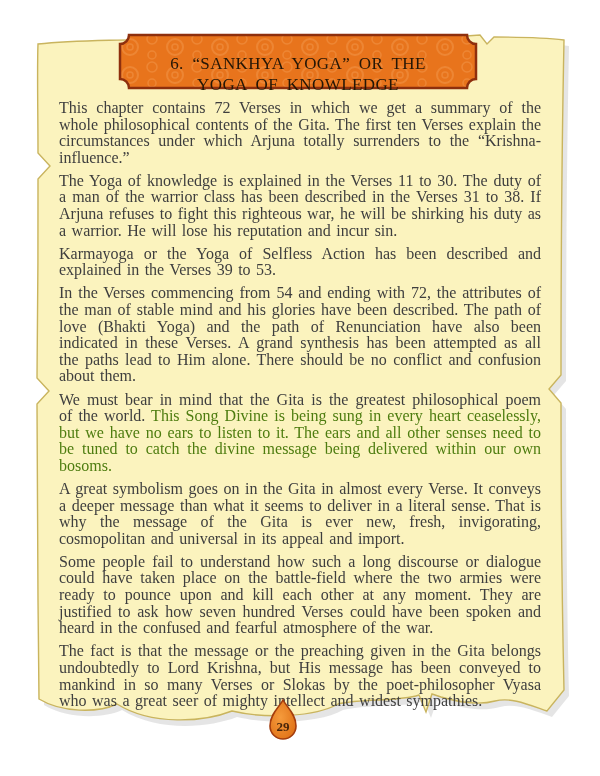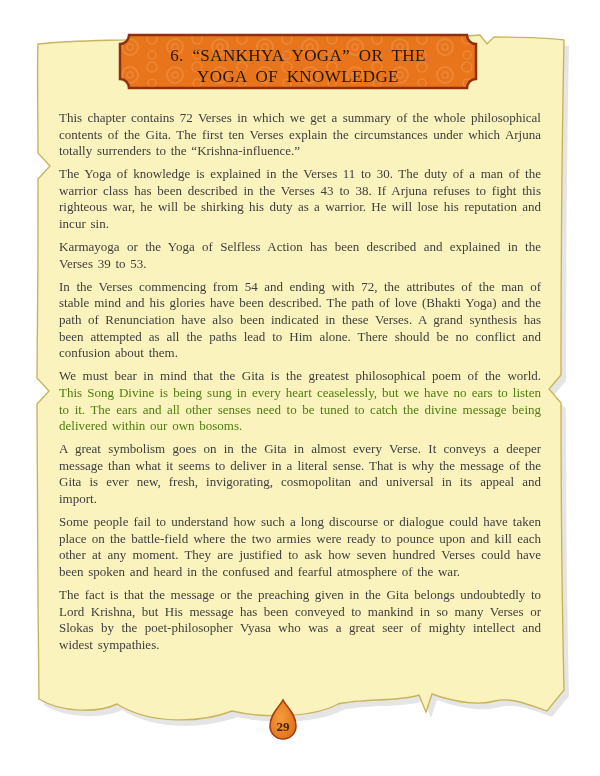--- a/index.html
+++ b/index.html
@@ -23,41 +23,41 @@
   .banner {
     position: absolute;
     left: 118px;
     top: 33px;
     width: 360px;
     height: 57px;
   }
   .banner svg { position: absolute; left: 0; top: 0; }
   .banner-text {
     position: absolute;
-    left: 0; top: 4px;
+    left: 0; top: 12px;
     width: 100%; height: 100%;
     display: flex;
     flex-direction: column;
     align-items: center;
     justify-content: center;
     text-align: center;
     color: #241606;
     font-size: 17px;
     line-height: 21px;
     letter-spacing: 0.4px;
     word-spacing: 4px;
   }
   
   .body-text {
     position: absolute;
     left: 59px;
-    top: 110px;
+    top: 100px;
     width: 482px;
     color: #3e3e3e;
-    font-size: 13px;
+    font-size: 16px;
     text-align: justify;
   }
   .body-text p {
     margin: 0 0 6.5px 0;
     line-height: 16.6px;
     word-spacing: 1.5px;
   }
   .body-text strong {
     color: #4d7c0f;
     font-weight: normal;
@@ -136,21 +136,21 @@
       <path fill="none" stroke="#8E2F0D" stroke-width="2.5" d="M 11 2 L 349 2 A 9 9 0 0 0 358 11 L 358 46 A 9 9 0 0 0 349 55 L 11 55 A 9 9 0 0 0 2 46 L 2 11 A 9 9 0 0 0 11 2 Z"></path>
     </svg>
     <div class="banner-text">
       <div>6. “SANKHYA YOGA” OR THE</div>
       <div>YOGA OF KNOWLEDGE</div>
     </div>
   </div>
 
   <div class="body-text">
     <p>This chapter contains 72 Verses in which we get a summary of the whole philosophical contents of the Gita. The first ten Verses explain the circumstances under which Arjuna totally surrenders to the “Krishna-influence.”</p>
-    <p>The Yoga of knowledge is explained in the Verses 11 to 30. The duty of a man of the warrior class has been described in the Verses 43 to 38. If Arjuna refuses to fight this righteous war, he will be shirking his duty as a warrior. He will lose his reputation and incur sin.</p>
+    <p>The Yoga of knowledge is explained in the Verses 11 to 30. The duty of a man of the warrior class has been described in the Verses 31 to 38. If Arjuna refuses to fight this righteous war, he will be shirking his duty as a warrior. He will lose his reputation and incur sin.</p>
     <p>Karmayoga or the Yoga of Selfless Action has been described and explained in the Verses 39 to 53.</p>
     <p>In the Verses commencing from 54 and ending with 72, the attributes of the man of stable mind and his glories have been described. The path of love (Bhakti Yoga) and the path of Renunciation have also been indicated in these Verses. A grand synthesis has been attempted as all the paths lead to Him alone. There should be no conflict and confusion about them.</p>
     <p><span>We must bear in mind that the Gita is the greatest philosophical poem of the world. </span><strong>This Song Divine is being sung in every heart ceaselessly, but we have no ears to listen to it. The ears and all other senses need to be tuned to catch the divine message being delivered within our own bosoms.</strong></p>
     <p>A great symbolism goes on in the Gita in almost every Verse. It conveys a deeper message than what it seems to deliver in a literal sense. That is why the message of the Gita is ever new, fresh, invigorating, cosmopolitan and universal in its appeal and import.</p>
     <p>Some people fail to understand how such a long discourse or dialogue could have taken place on the battle-field where the two armies were ready to pounce upon and kill each other at any moment. They are justified to ask how seven hundred Verses could have been spoken and heard in the confused and fearful atmosphere of the war.</p>
     <p>The fact is that the message or the preaching given in the Gita belongs undoubtedly to Lord Krishna, but His message has been conveyed to mankind in so many Verses or Slokas by the poet-philosopher Vyasa who was a great seer of mighty intellect and widest sympathies.</p>
   </div>
 
   <div class="page-number-drop">
     <svg width="38" height="50" viewBox="0 0 38 50" aria-hidden="true">

